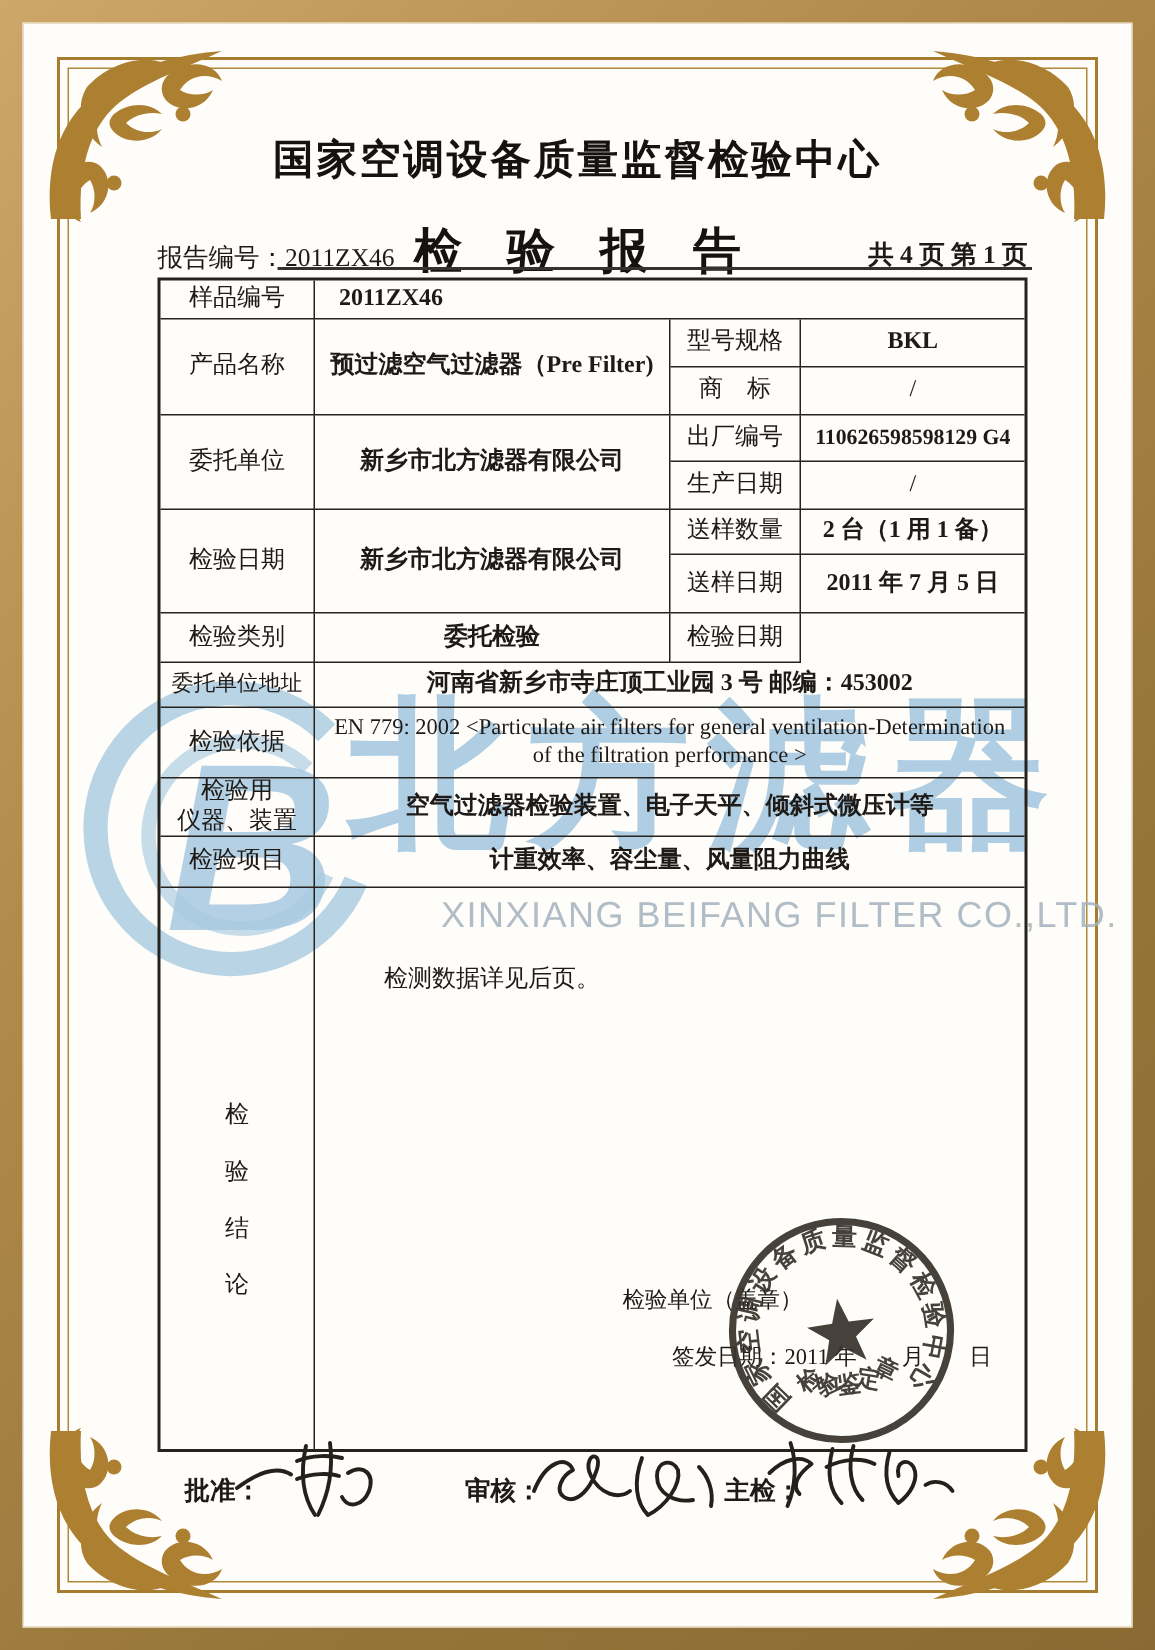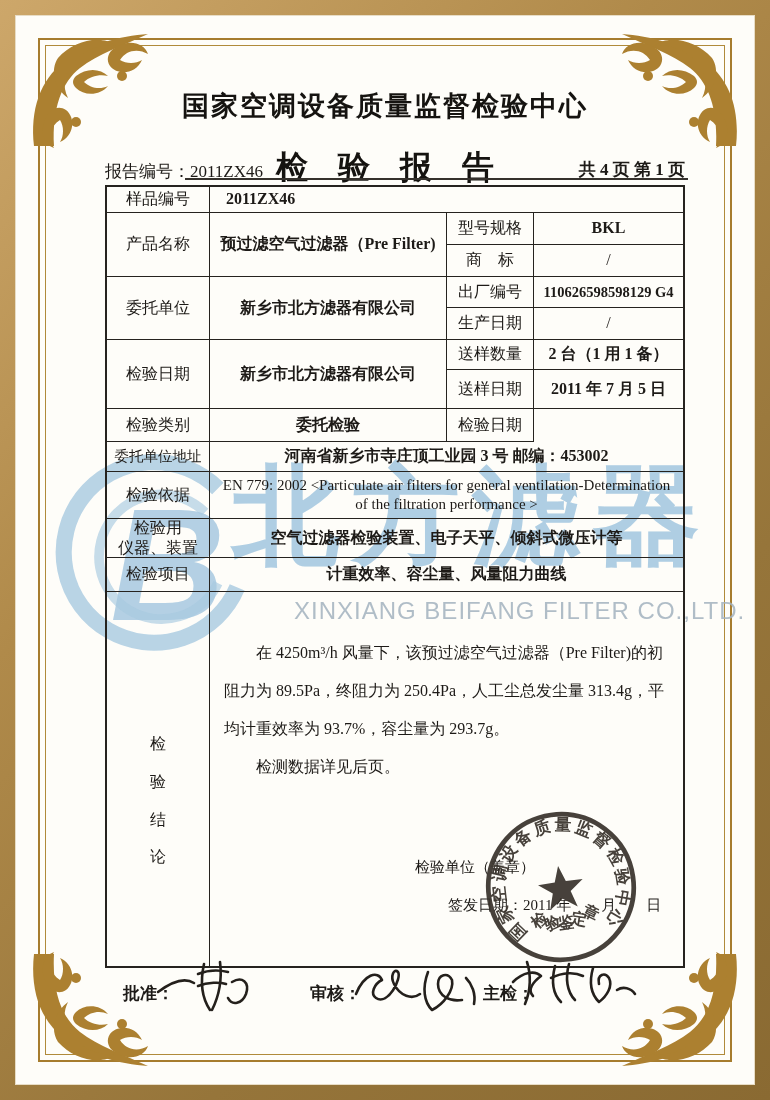--- a/index.html
+++ b/index.html
@@ -202,21 +202,20 @@
     <div class="c er bold" style="grid-column:2/-1;grid-row:12">计重效率、容尘量、风量阻力曲线</div>
 
     <div class="c concl-lab" style="grid-column:1;grid-row:13">
       <span>检</span>
       <span>验</span>
       <span>结</span>
       <span>论</span>
     </div>
     <div class="c concl-cell" style="grid-column:2/-1;grid-row:13">
       <div class="concl-text">
-        <p>在 4250m³/h 风量下，该预过滤空气过滤器（Pre Filter)的初阻力为 89.5Pa，终阻力为 250.4Pa，人工尘总发尘量 313.4g，平均计重效率为 93.7%，容尘量为 293.7g。</p>
         <p>检测数据详见后页。</p>
       </div>
       <div class="unit-line">检验单位（盖章）</div>
       <div class="issue-line">签发日期：2011 年　　月　　日</div>
       <div class="stamp">
         <svg id="stampSvg" viewBox="0 0 200 200">
           <g transform="rotate(-8 100 100)">
             <circle cx="100" cy="100" r="92" fill="none" stroke="#38322b" stroke-width="6"></circle>
             <path fill="#38322b" d="M100,73 L107.1,93.3 L128.5,93.7 L111.4,106.7 L117.6,127.3 L100,115 L82.4,127.3 L88.6,106.7 L71.5,93.7 L92.9,93.3 Z"></path>
             <g id="sealRing">

